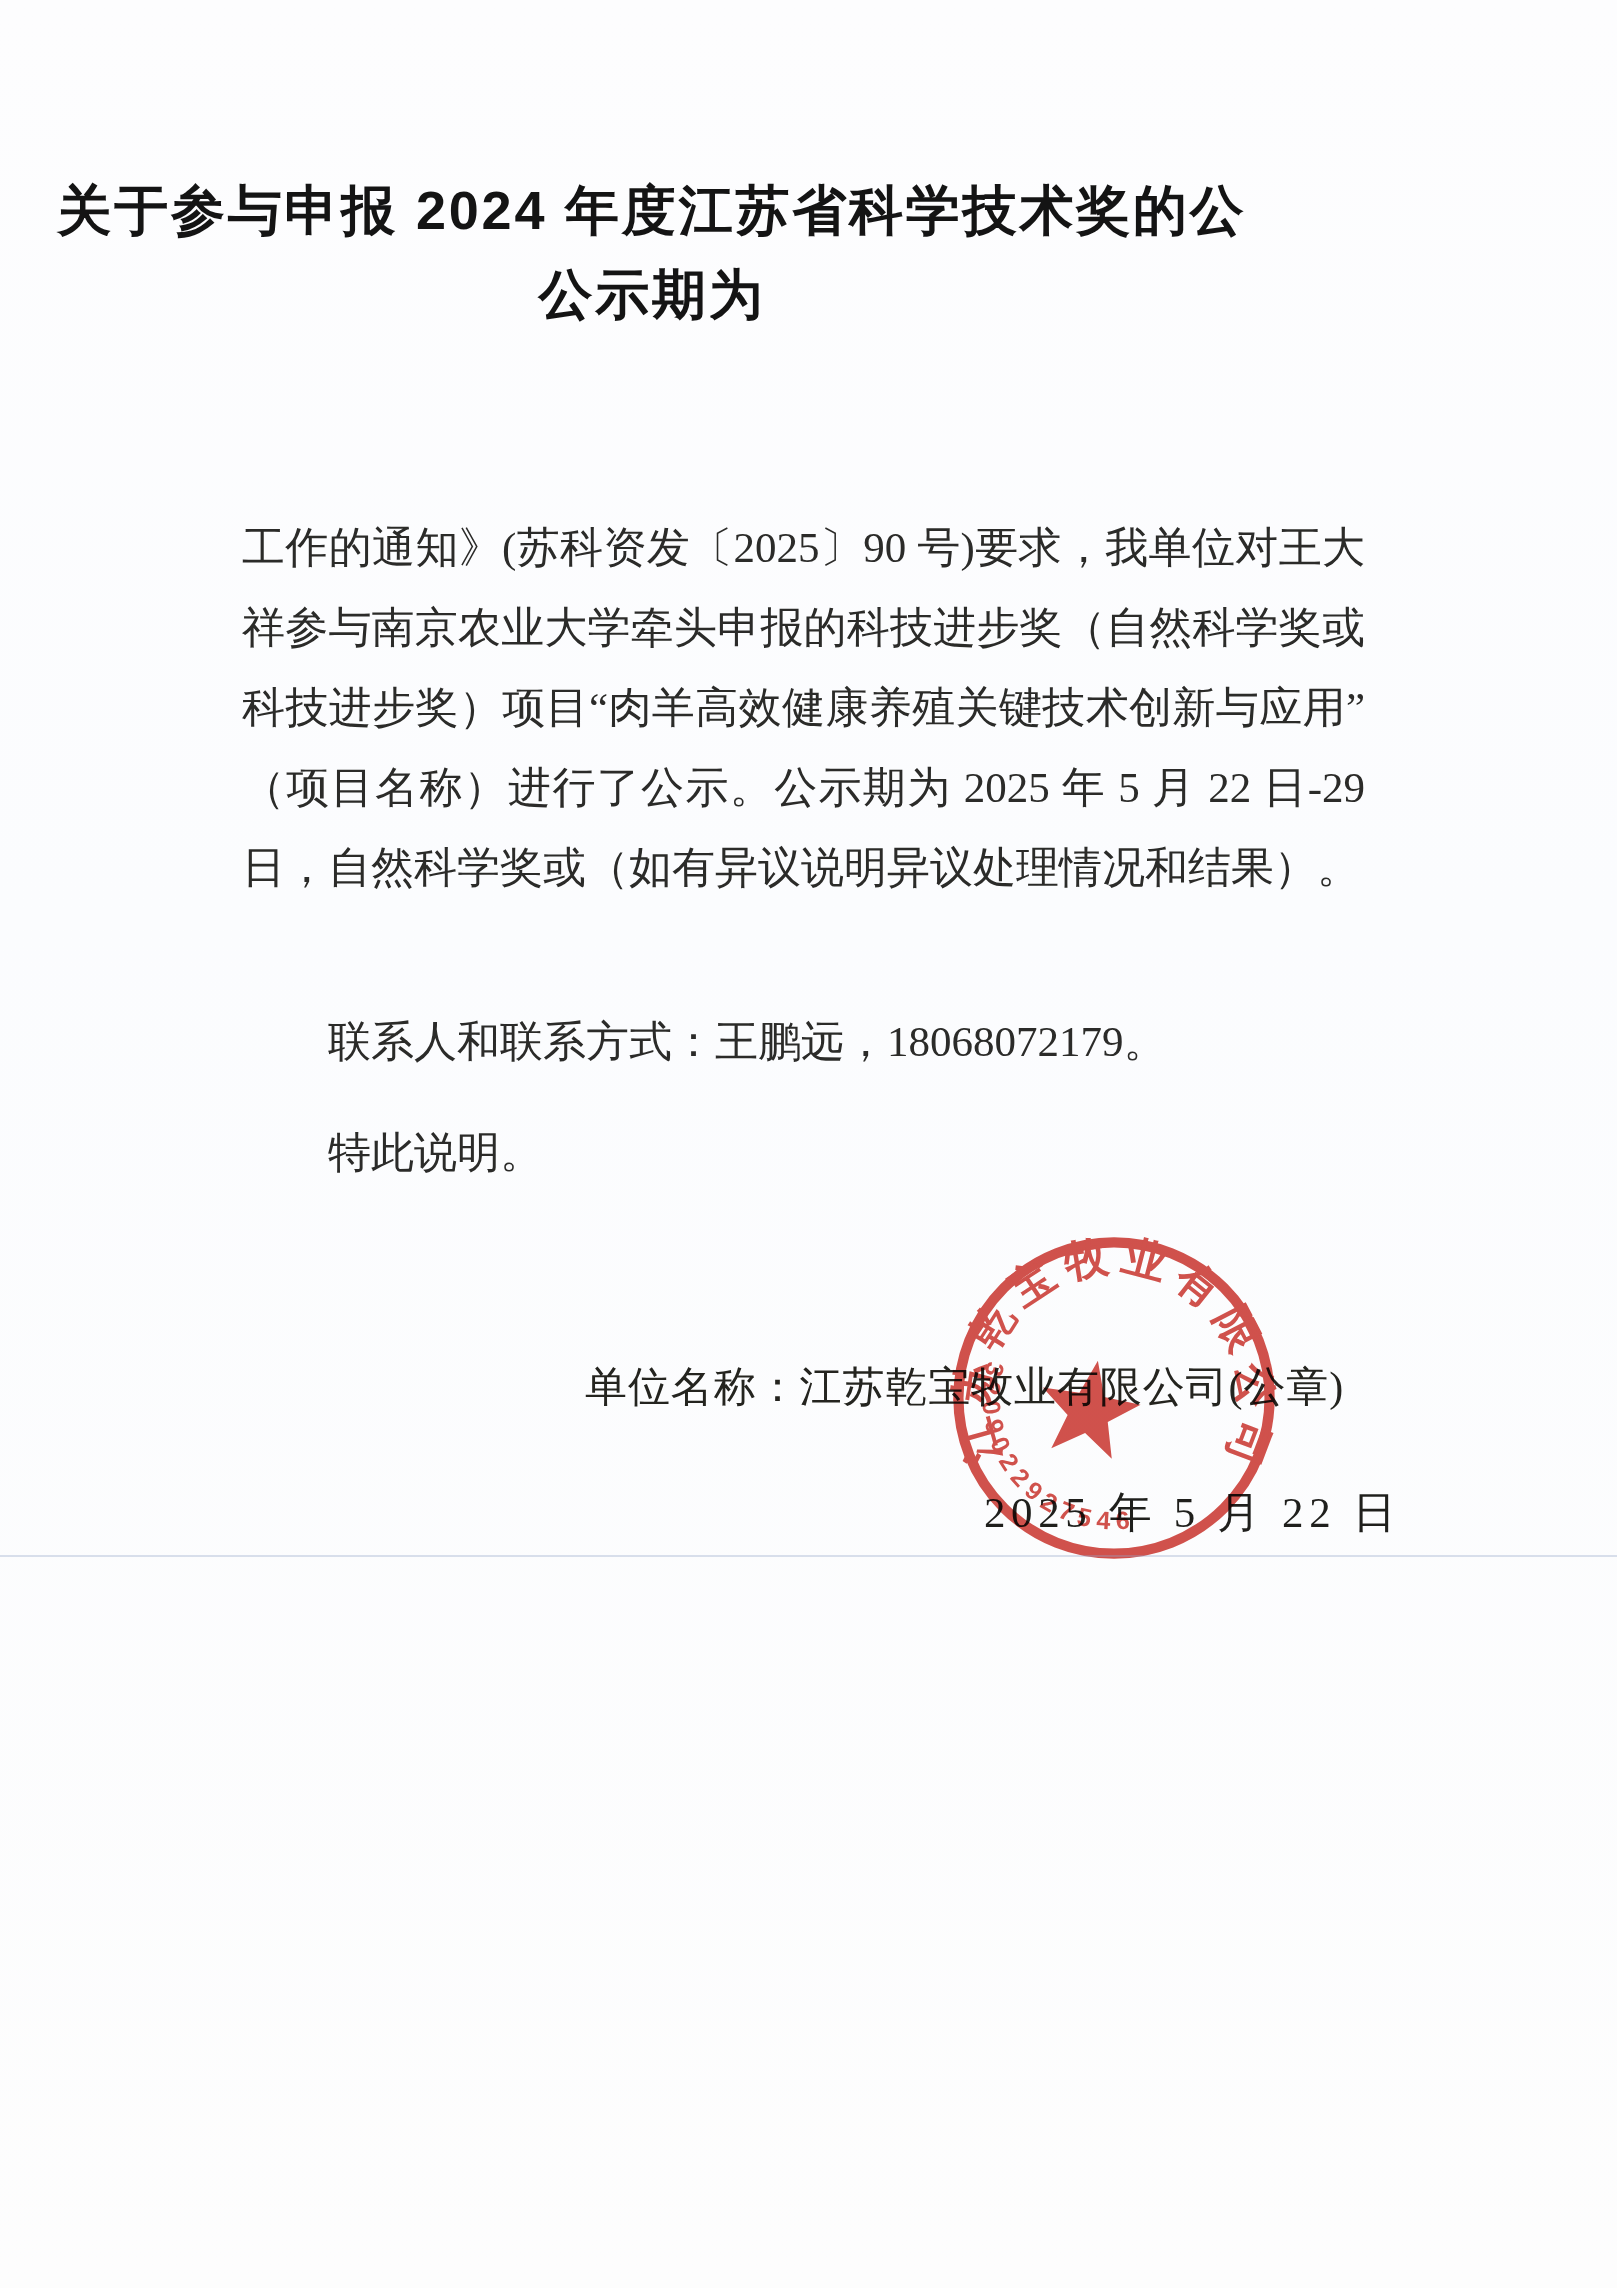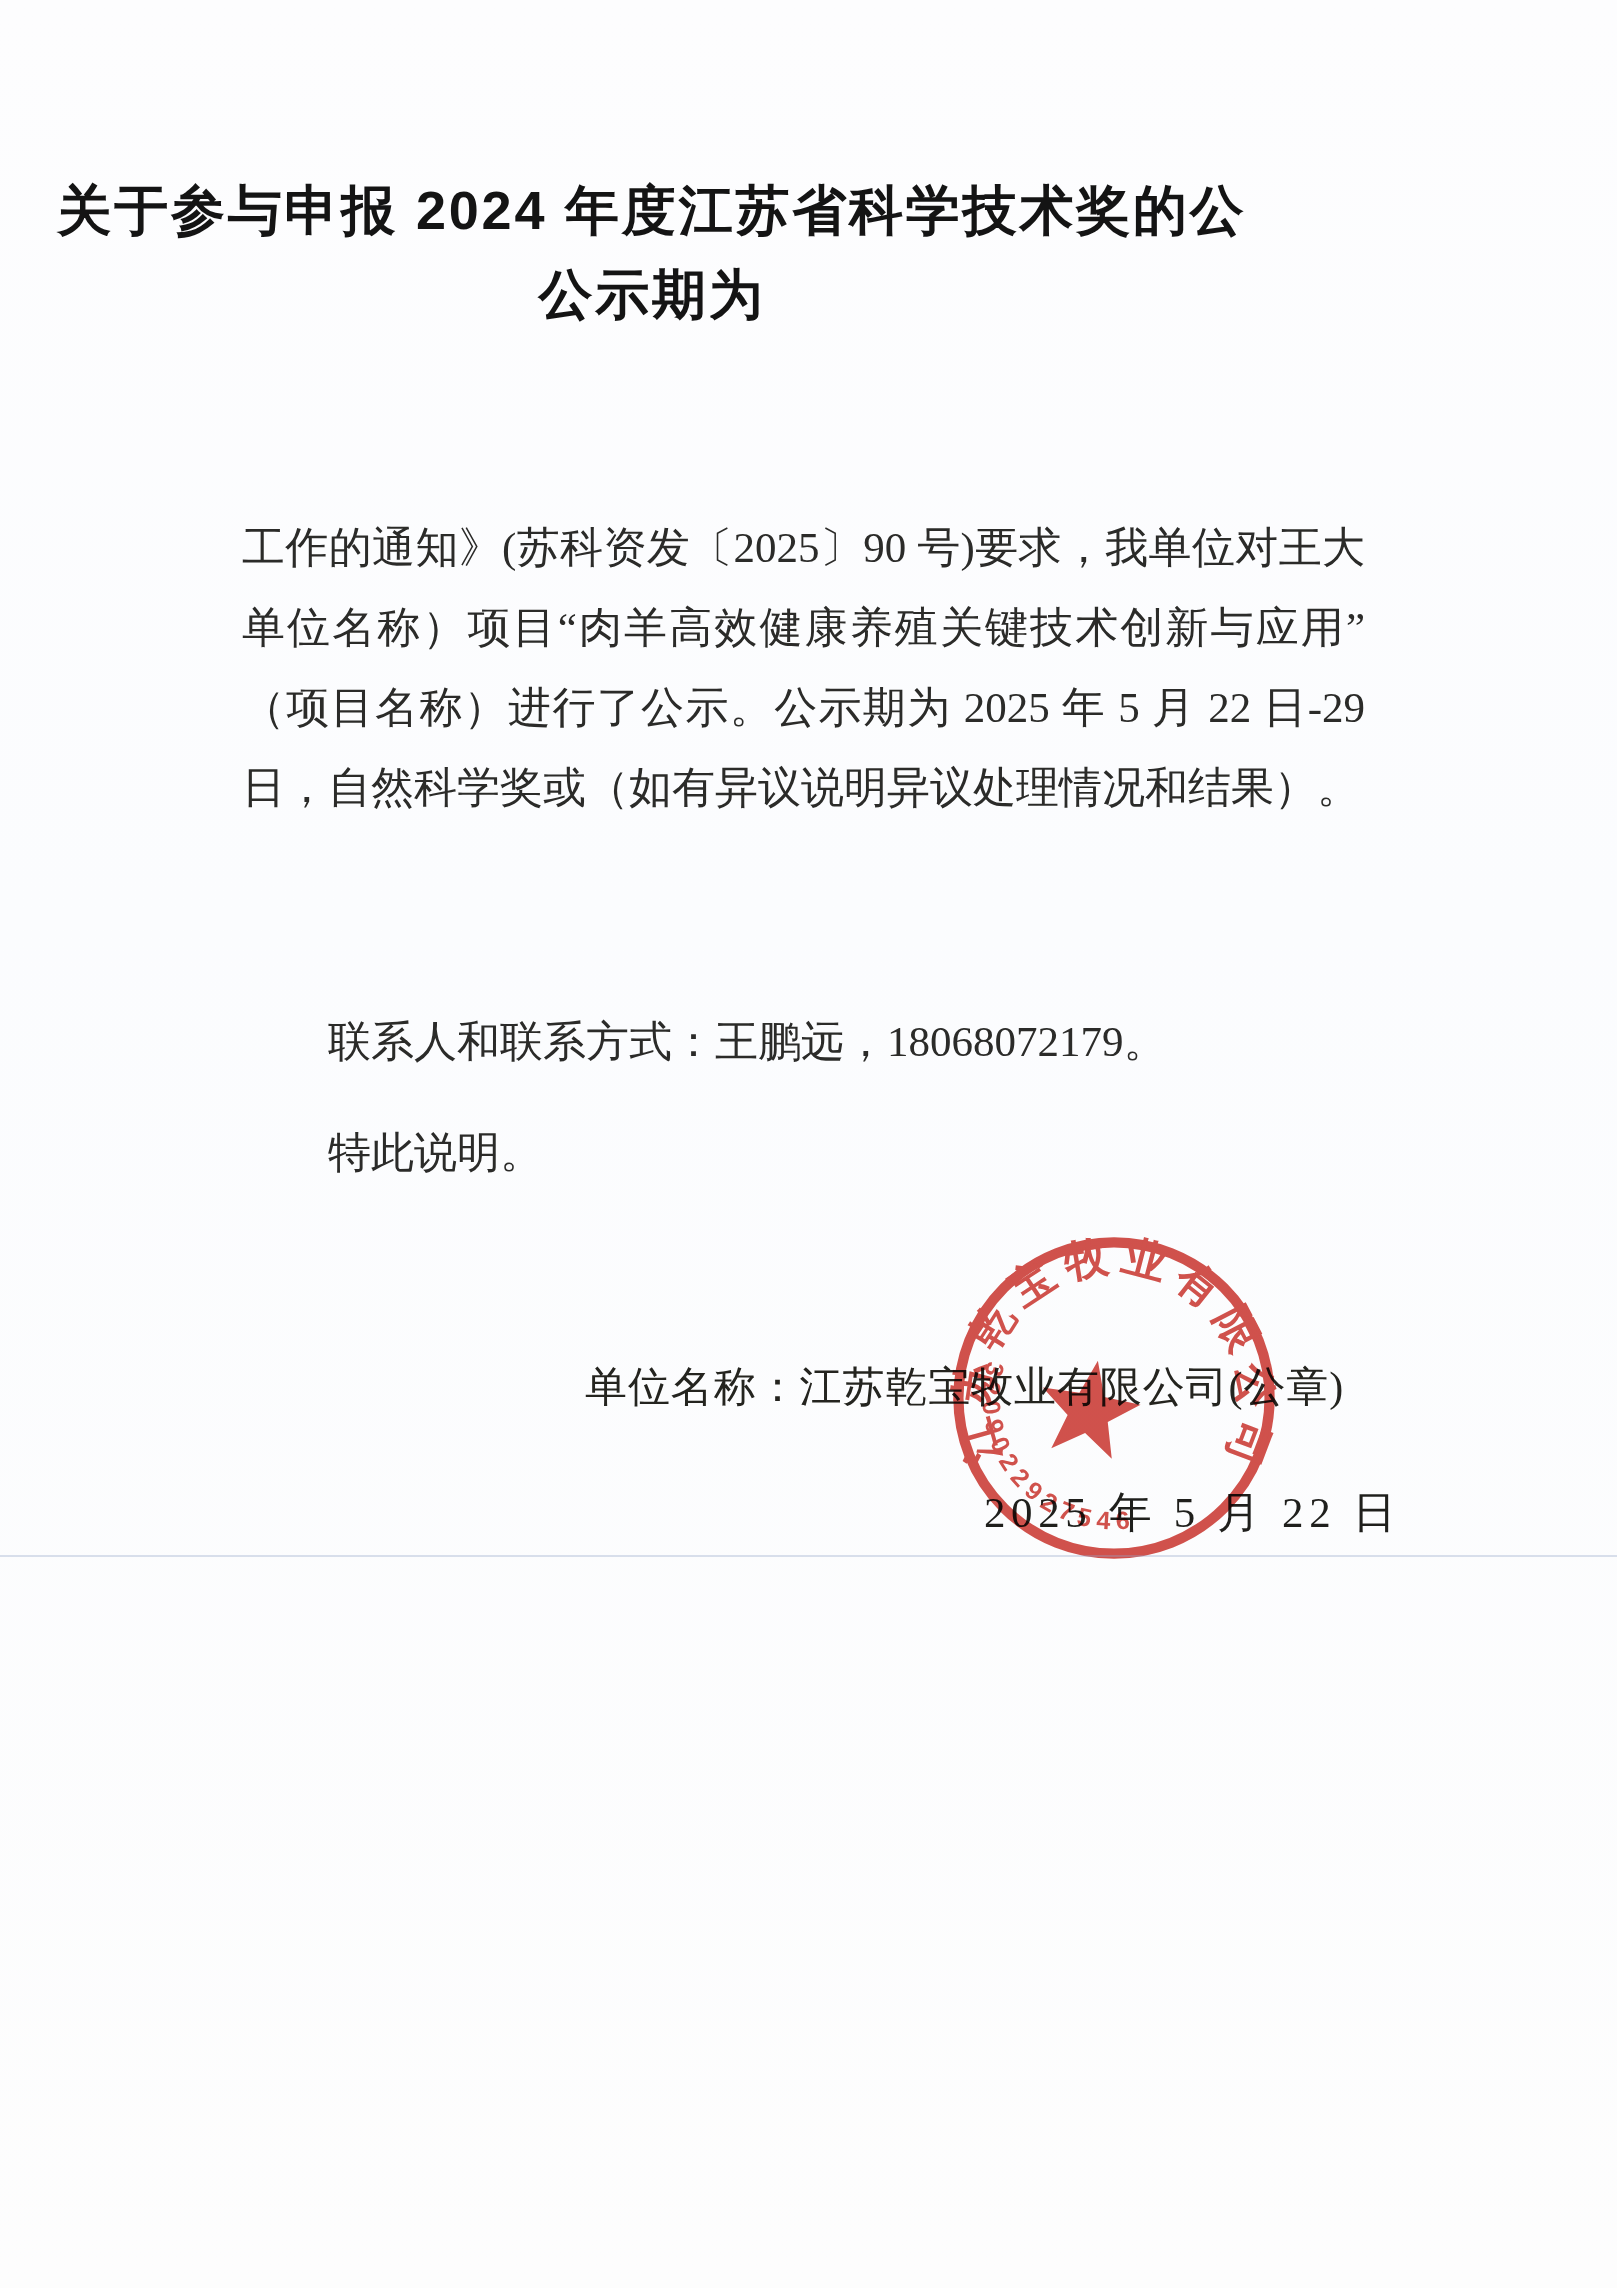--- a/index.html
+++ b/index.html
@@ -76,21 +76,22 @@
 
 <div class="page">
 
   <h1 class="title">
     <span class="tline">关于参与申报 2024 年度江苏省科学技术奖的公</span>
     <span class="tline">公示期为</span>
   </h1>
 
   <div class="body-block">
     <div class="bline">工作的通知》(苏科资发〔2025〕90 号)要求，我单位对王大</div>
-    <div class="bline">单位名称）项目“肉羊高效健康养殖关键技术创新与应用”</div>
+    <div class="bline">祥参与南京农业大学牵头申报的科技进步奖（自然科学奖或</div>
+    <div class="bline">科技进步奖）项目“肉羊高效健康养殖关键技术创新与应用”</div>
     <div class="bline">（项目名称）进行了公示。公示期为 2025 年 5 月 22 日-29</div>
     <div class="bline no-stretch">日，自然科学奖或（如有异议说明异议处理情况和结果）。</div>
   </div>
 
   <div class="contact-line">联系人和联系方式：王鹏远，18068072179。</div>
 
   <div class="closing-line">特此说明。</div>
 
   <div class="signature-line">单位名称：江苏乾宝牧业有限公司(公章)</div>
 

